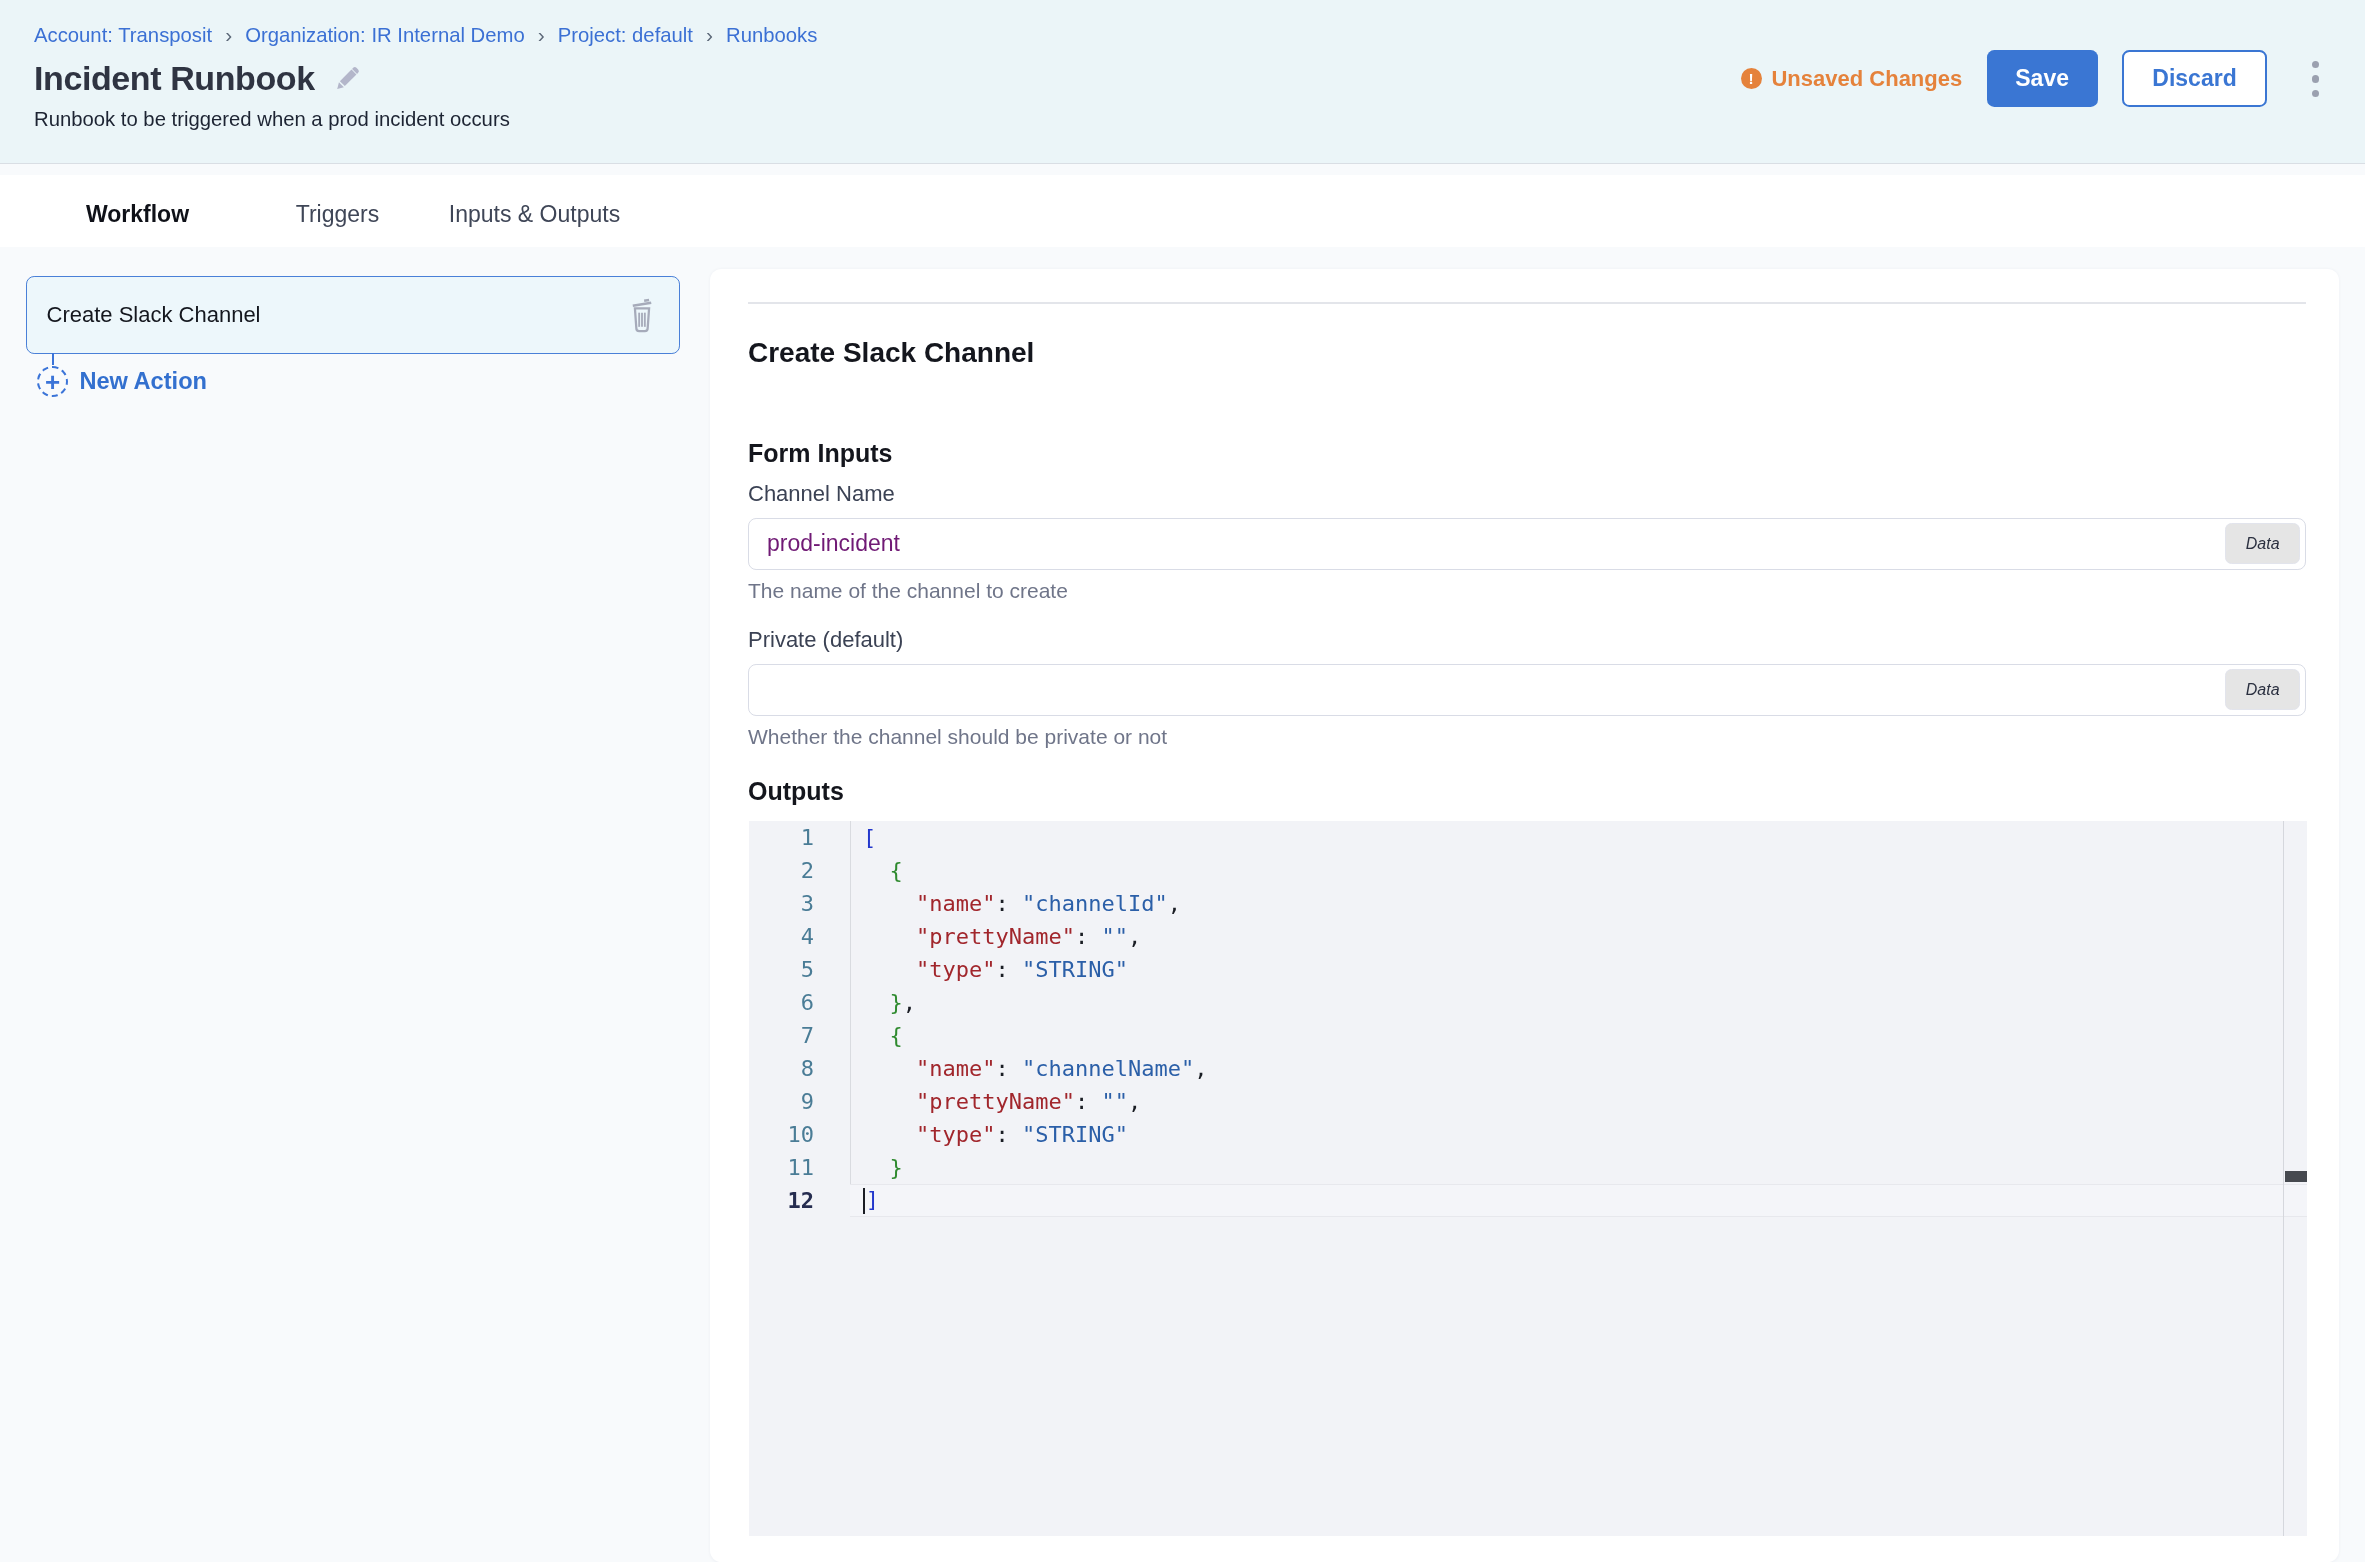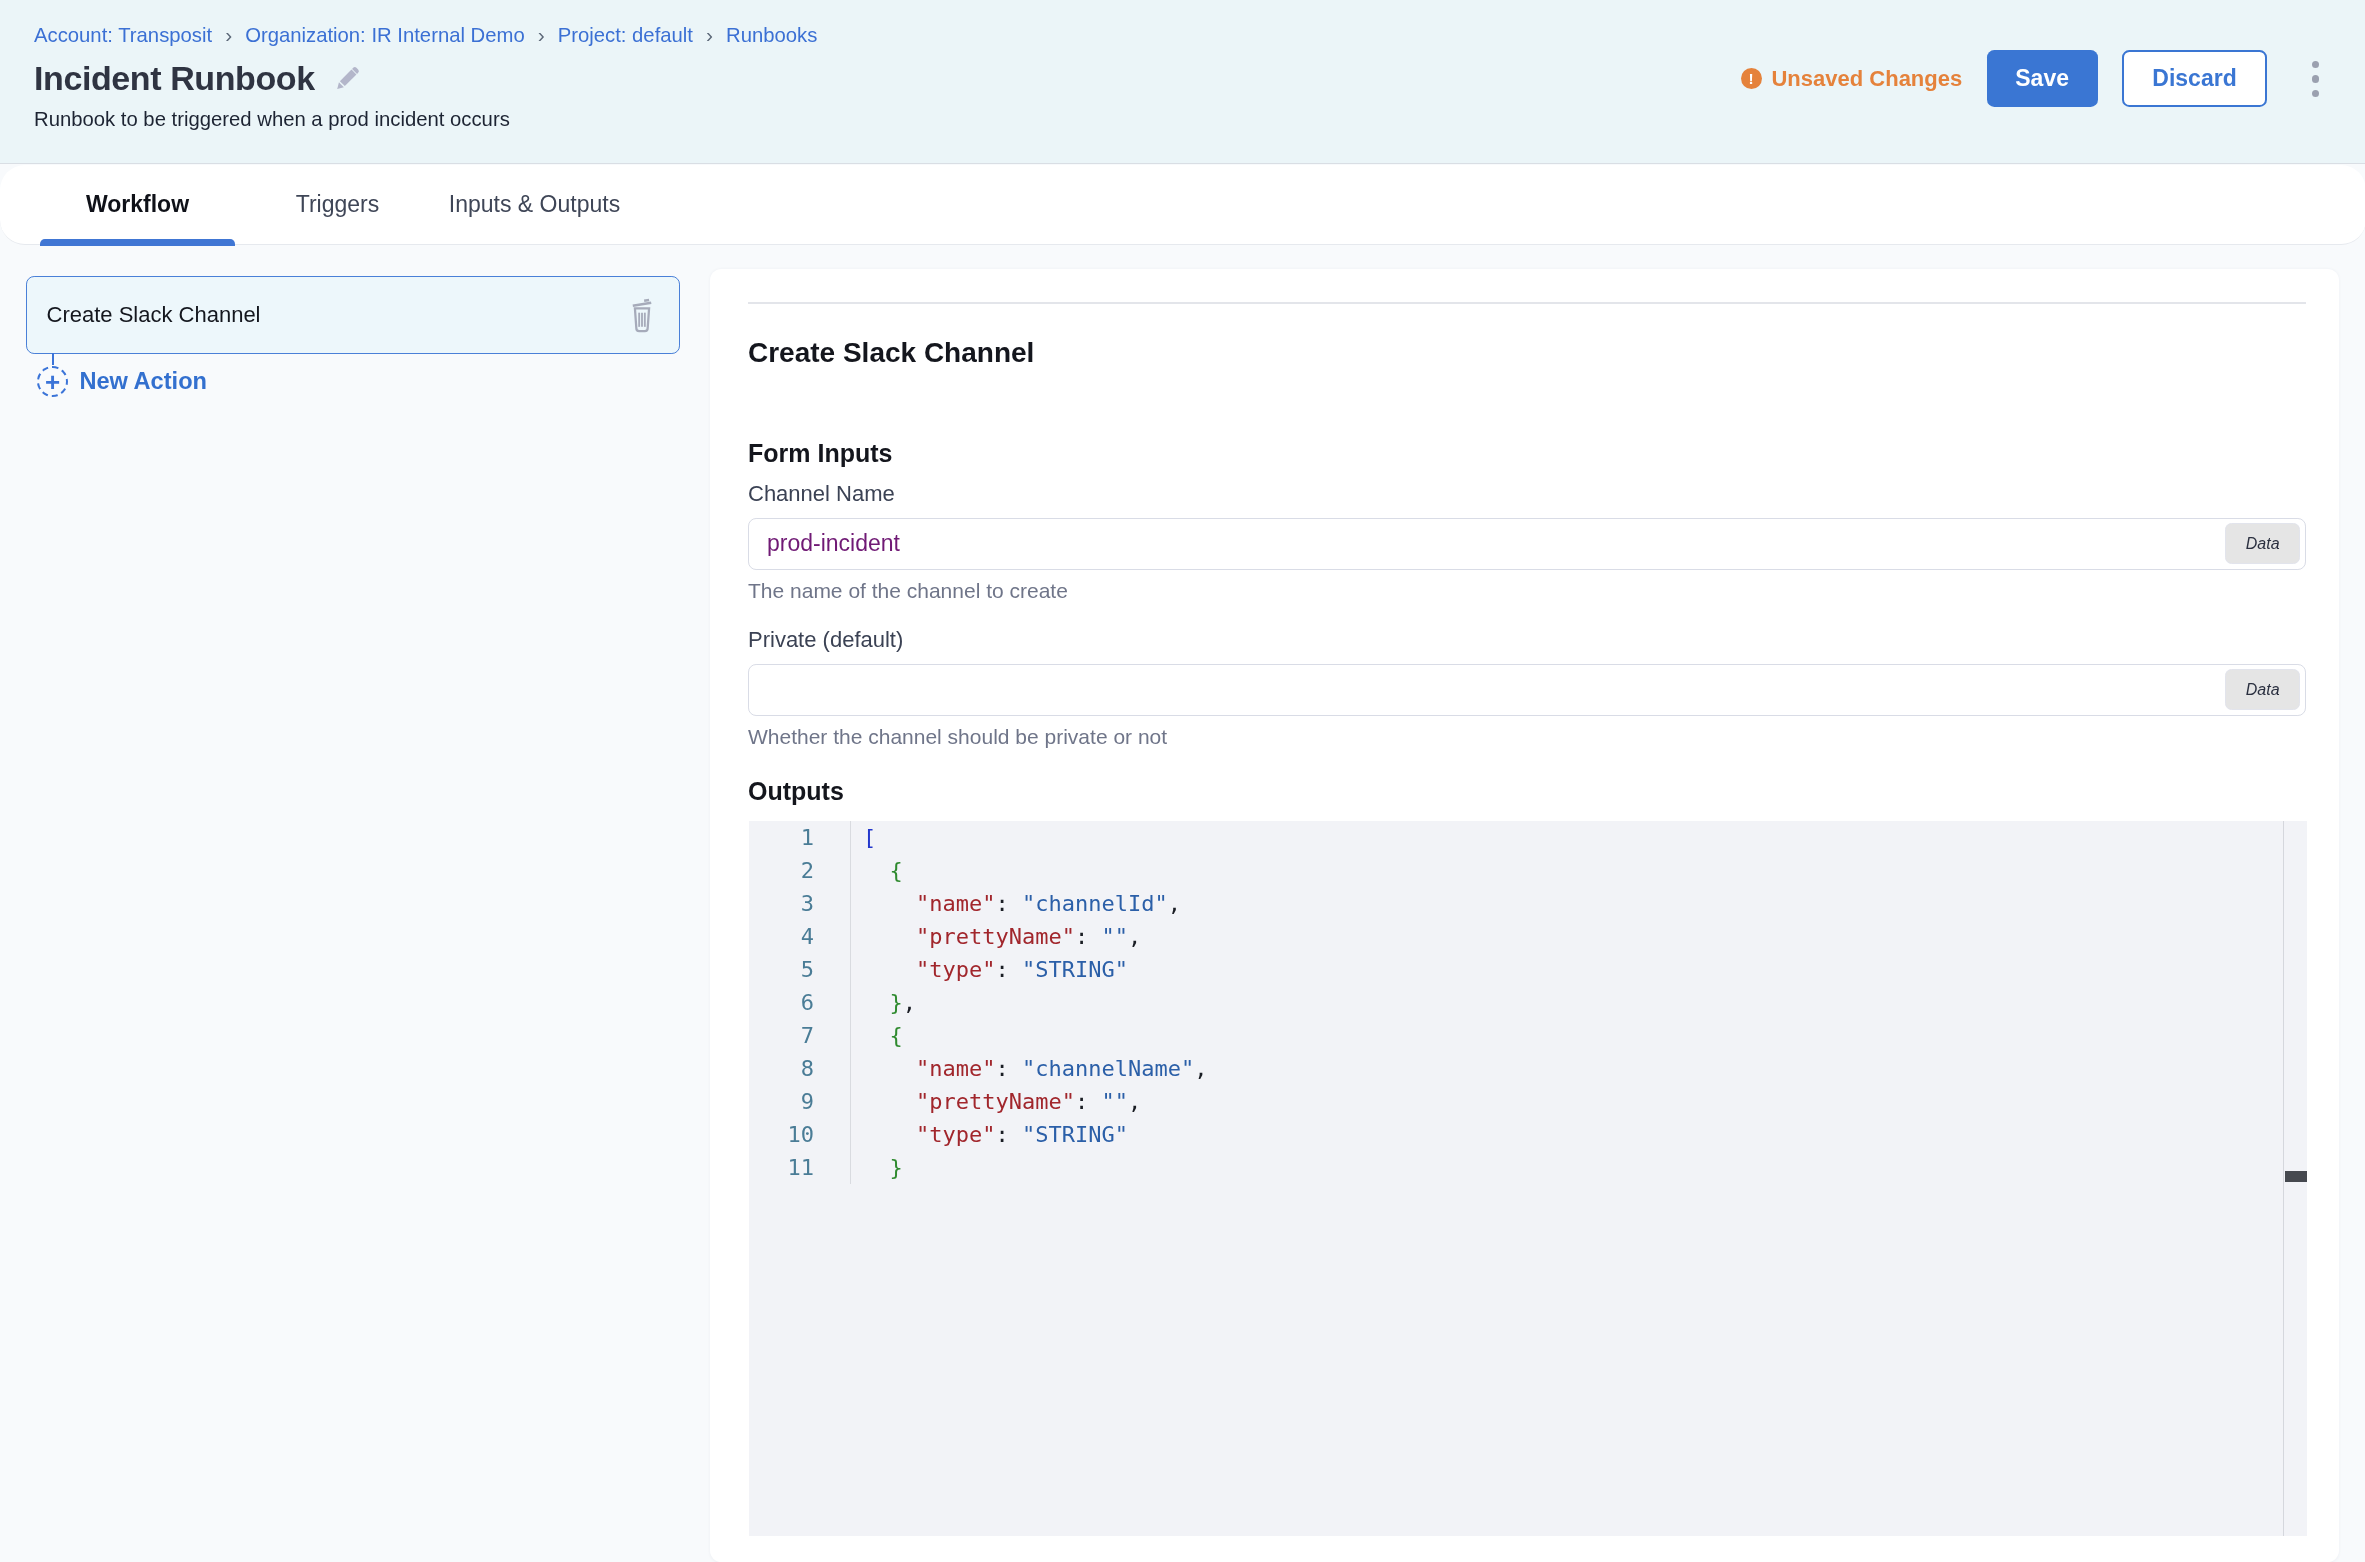--- a/index.html
+++ b/index.html
@@ -18,21 +18,21 @@
   .header-actions { position:absolute; right:99px; top:50px; height:57px; display:flex; align-items:center; gap:24.4px; }
   .unsaved { display:flex; align-items:center; gap:9.8px; color:#e5823b; font-size:22px; font-weight:600; }
   .warn-circle { width:21px; height:21px; border-radius:50%; background:#e5823b; color:#fff; font-size:15.4px; font-weight:bold; display:flex; align-items:center; justify-content:center; }
   .btn { height:57px; border-radius:7.3px; font-size:23px; font-weight:bold; display:flex; align-items:center; justify-content:center; cursor:pointer; }
   .btn-save { width:111px; background:#3a76d3; color:#ffffff; border:none; }
   .btn-discard { width:145px; background:#ffffff; color:#3a76d3; border:2.4px solid #3a76d3; }
   .kebab { position:absolute; right:36px; top:52px; width:29px; height:54px; display:flex; flex-direction:column; align-items:center; justify-content:center; gap:7.3px; cursor:pointer; }
   .kebab i { width:7.3px; height:7.3px; border-radius:50%; background:#9aa0af; }
 
   
-  .tabbar { position:absolute; left:0; top:165px; width:2366px; height:80px; background:#ffffff; border-bottom:1.6px solid #e6e9ee;border-radius:25px; }
+  .tabbar { position:absolute; left:0; top:175px; width:2366px; height:80px; background:#ffffff; border-bottom:1.6px solid #e6e9ee; }
   .tab { position:absolute; top:0; height:79px; display:flex; align-items:center; justify-content:center; font-size:23px; color:#3f4657; cursor:pointer; }
   .tab.active { font-weight:bold; color:#0f1118; }
   .tab.active::after { content:""; position:absolute; left:0; right:0; bottom:-1.6px; height:6.5px; background:#4076d4; border-radius:4.9px 4.9px 0 0; }
   .tab-0 { left:40px;  width:195px; }
   .tab-1 { left:256px; width:163px; }
   .tab-2 { left:427px; width:215px; }
 
   
   .content { position:absolute; left:0; top:247px; width:2366px; height:1315px; background:#f8fafc; }
 
@@ -219,20 +219,25 @@
               <span class="code-text"><span class="t-pun">    </span><span class="t-key">"prettyName"</span><span class="t-pun">: </span><span class="t-str">""</span><span class="t-pun">,</span></span>
             </div>
             <div class="code-row">
               <span class="line-num">10</span>
               <span class="code-text"><span class="t-pun">    </span><span class="t-key">"type"</span><span class="t-pun">: </span><span class="t-str">"STRING"</span></span>
             </div>
             <div class="code-row">
               <span class="line-num">11</span>
               <span class="code-text"><span class="t-pun">  </span><span class="t-bc">}</span></span>
             </div>
+            <div class="code-row active">
+              <span class="row-band"></span>
+              <span class="line-num">12</span>
+              <span class="code-text"><span class="cursor-bar"></span><span class="t-br">]</span></span>
+            </div>
           </div>
         <div class="v-scroll-line"></div>
         <div class="scroll-thumb"></div>
       </div>
     </div>
 
   </div>
 </div>
 
 

